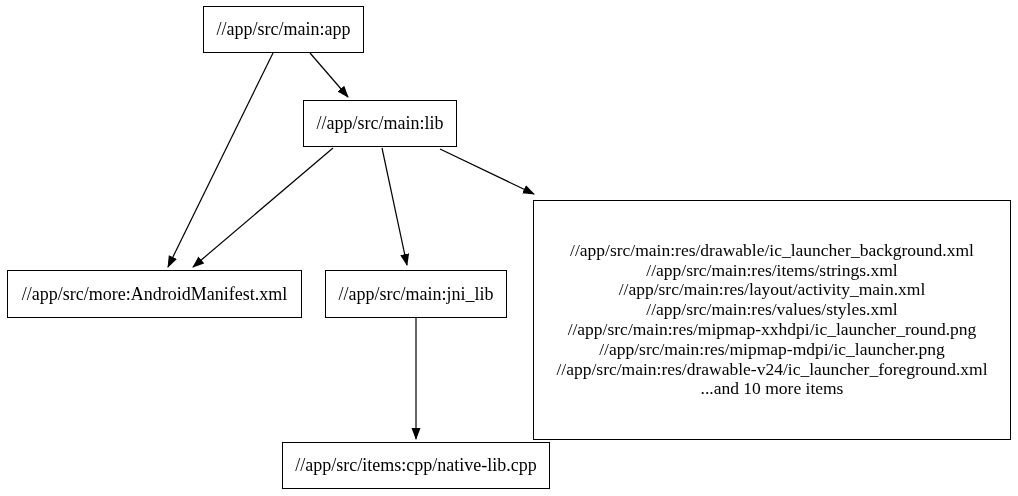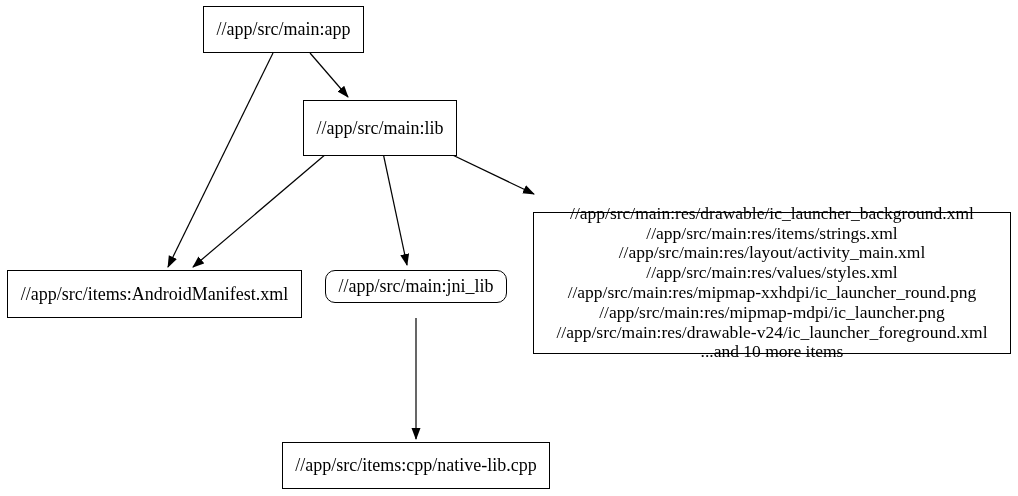--- a/index.html
+++ b/index.html
@@ -62,33 +62,33 @@
       <line x1="333" y1="148" x2="193" y2="267" stroke="#000000" stroke-width="1.2" marker-end="url(#arrowhead)"></line>
       <line x1="382" y1="148" x2="407" y2="265" stroke="#000000" stroke-width="1.2" marker-end="url(#arrowhead)"></line>
       <line x1="440" y1="149" x2="534" y2="194" stroke="#000000" stroke-width="1.2" marker-end="url(#arrowhead)"></line>
       <line x1="416" y1="318" x2="416" y2="439" stroke="#000000" stroke-width="1.2" marker-end="url(#arrowhead)"></line>
     </svg>
 
   <div class="node" style="left: 203px; top: 6px; width: 161px; height: 47px;">
     <span>//app/src/main:app</span>
   </div>
 
-  <div class="node" style="left: 303px; top: 100px; width: 154px; height: 56px;">
+  <div class="node" style="left: 303px; top: 100px; width: 154px; height: 47px;">
     <span>//app/src/main:lib</span>
   </div>
 
   <div class="node" style="left: 7px; top: 270px; width: 295px; height: 48px;">
-    <span>//app/src/items:AndroidManifest.xml</span>
+    <span>//app/src/more:AndroidManifest.xml</span>
   </div>
 
-  <div class="node" style="left: 325px; top: 270px; width: 182px; height: 33px; border-radius: 10px;">
+  <div class="node" style="left: 325px; top: 270px; width: 182px; height: 48px;">
     <span>//app/src/main:jni_lib</span>
   </div>
 
-  <div class="node multi" style="left: 533px; top: 212px; width: 478px; height: 142px;">
+  <div class="node multi" style="left: 533px; top: 200px; width: 478px; height: 240px;">
     <span>//app/src/main:res/drawable/ic_launcher_background.xml</span>
     <span>//app/src/main:res/items/strings.xml</span>
     <span>//app/src/main:res/layout/activity_main.xml</span>
     <span>//app/src/main:res/values/styles.xml</span>
     <span>//app/src/main:res/mipmap-xxhdpi/ic_launcher_round.png</span>
     <span>//app/src/main:res/mipmap-mdpi/ic_launcher.png</span>
     <span>//app/src/main:res/drawable-v24/ic_launcher_foreground.xml</span>
     <span>...and 10 more items</span>
   </div>
 

